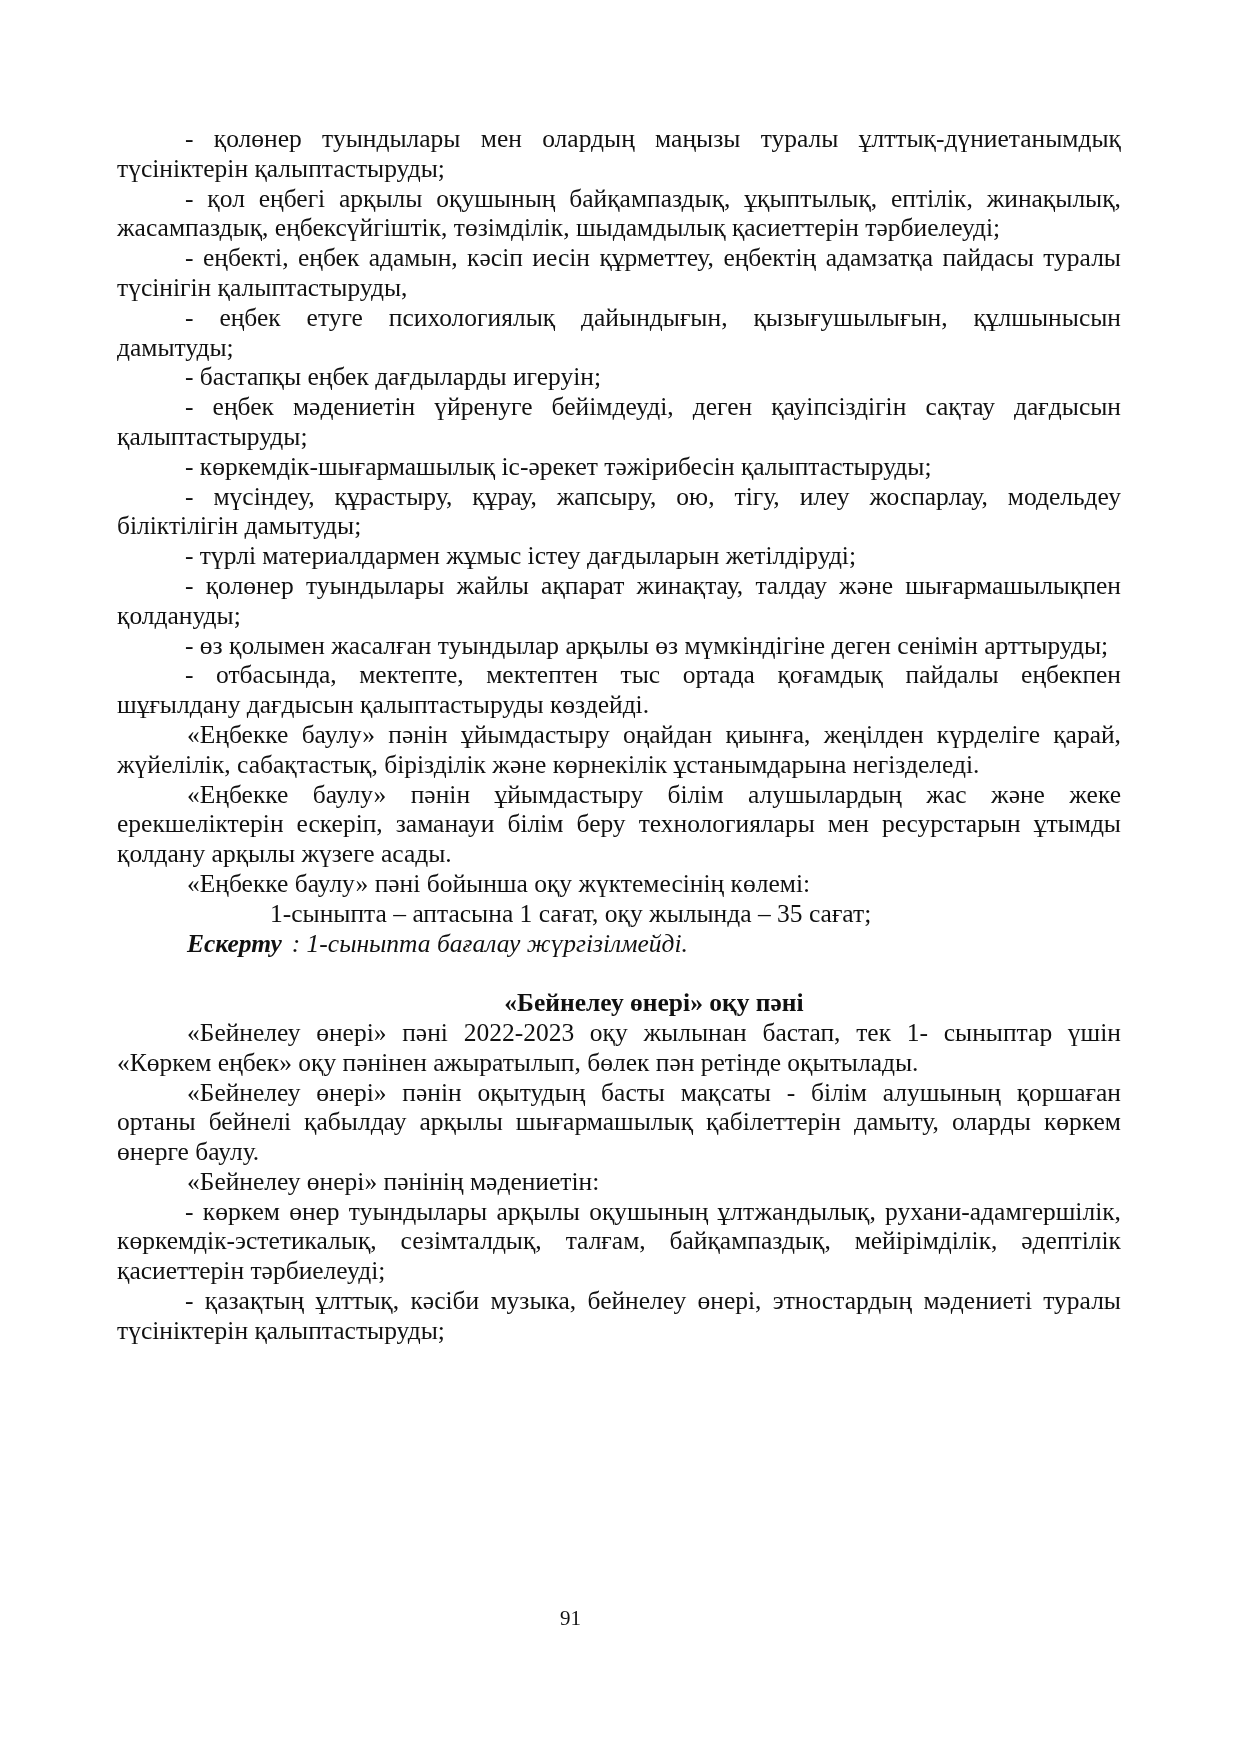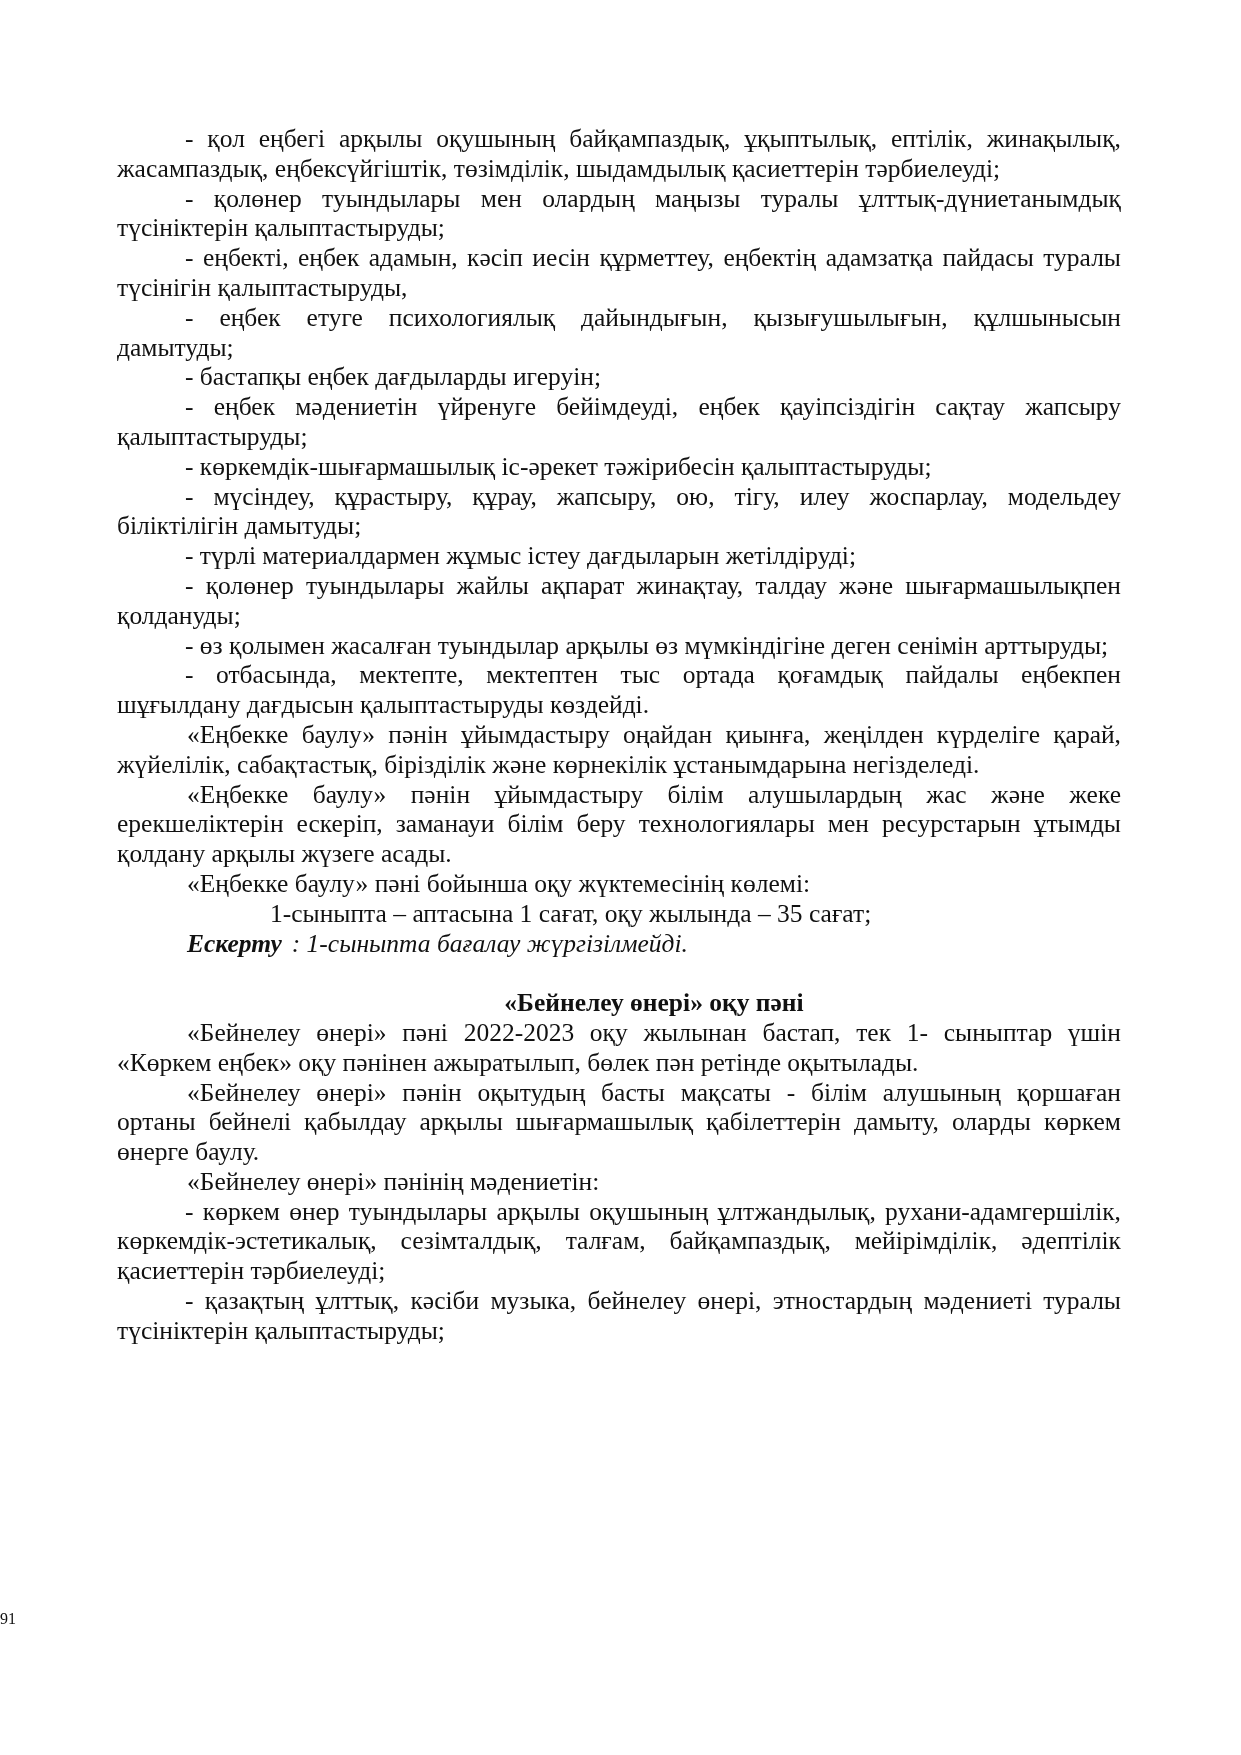--- a/index.html
+++ b/index.html
@@ -17,37 +17,37 @@
     margin: 0; text-align: justify; text-align-last: left;
   }
   .indent { text-indent: 70px; }
   .indent-list { text-indent: 68px; }
   .center-line { padding-left: 153px; }
   .note-label { font-weight: bold; font-style: italic; }
   .note-text { font-style: italic; margin-left: 10px; }
   .heading { font-weight: bold; margin: 0; text-indent: 70px; text-align: center; }
   .blank { height: 29.8px; }
   .page-number {
-    position: absolute; top: 1604px; left: 0; width: 1141px; 
-    font-size: 16px; font-family: "Liberation Serif", "DejaVu Serif", serif;
+    position: absolute; top: 1604px; left: 0; width: 1141px; text-align: center;
+    font-size: 21px; font-family: "Liberation Serif", "DejaVu Serif", serif;
   }
 </style>
 </head>
 <body>
 
 <div class="page">
   <div class="content">
 
     <div>
+      <p class="p indent-list">- қолөнер туындылары мен олардың маңызы туралы ұлттық-дүниетанымдық түсініктерін қалыптастыруды;</p>
       <p class="p indent-list">- қол еңбегі арқылы оқушының байқампаздық, ұқыптылық, ептілік, жинақылық, жасампаздық, еңбексүйгіштік, төзімділік, шыдамдылық қасиеттерін тәрбиелеуді;</p>
-      <p class="p indent-list">- қолөнер туындылары мен олардың маңызы туралы ұлттық-дүниетанымдық түсініктерін қалыптастыруды;</p>
       <p class="p indent-list">- еңбекті, еңбек адамын, кәсіп иесін құрметтеу, еңбектің адамзатқа пайдасы туралы түсінігін қалыптастыруды,</p>
       <p class="p indent-list">- еңбек етуге психологиялық дайындығын, қызығушылығын, құлшынысын дамытуды;</p>
       <p class="p indent-list">- бастапқы еңбек дағдыларды игеруін;</p>
-      <p class="p indent-list">- еңбек мәдениетін үйренуге бейімдеуді, еңбек қауіпсіздігін сақтау жапсыру қалыптастыруды;</p>
+      <p class="p indent-list">- еңбек мәдениетін үйренуге бейімдеуді, деген қауіпсіздігін сақтау дағдысын қалыптастыруды;</p>
       <p class="p indent-list">- көркемдік-шығармашылық іс-әрекет тәжірибесін қалыптастыруды;</p>
       <p class="p indent-list">- мүсіндеу, құрастыру, құрау, жапсыру, ою, тігу, илеу жоспарлау, модельдеу біліктілігін дамытуды;</p>
       <p class="p indent-list">- түрлі материалдармен жұмыс істеу дағдыларын жетілдіруді;</p>
       <p class="p indent-list">- қолөнер туындылары жайлы ақпарат жинақтау, талдау және шығармашылықпен қолдануды;</p>
       <p class="p indent-list">- өз қолымен жасалған туындылар арқылы өз мүмкіндігіне деген сенімін арттыруды;</p>
       <p class="p indent-list">- отбасында, мектепте, мектептен тыс ортада қоғамдық пайдалы еңбекпен шұғылдану дағдысын қалыптастыруды көздейді.</p>
     </div>
 
     <p class="p indent">«Еңбекке баулу» пәнін ұйымдастыру оңайдан қиынға, жеңілден күрделіге қарай, жүйелілік, сабақтастық, бірізділік және көрнекілік ұстанымдарына негізделеді.</p>
     <p class="p indent">«Еңбекке баулу» пәнін ұйымдастыру білім алушылардың жас және жеке ерекшеліктерін ескеріп, заманауи білім беру технологиялары мен ресурстарын ұтымды қолдану арқылы жүзеге асады.</p>

